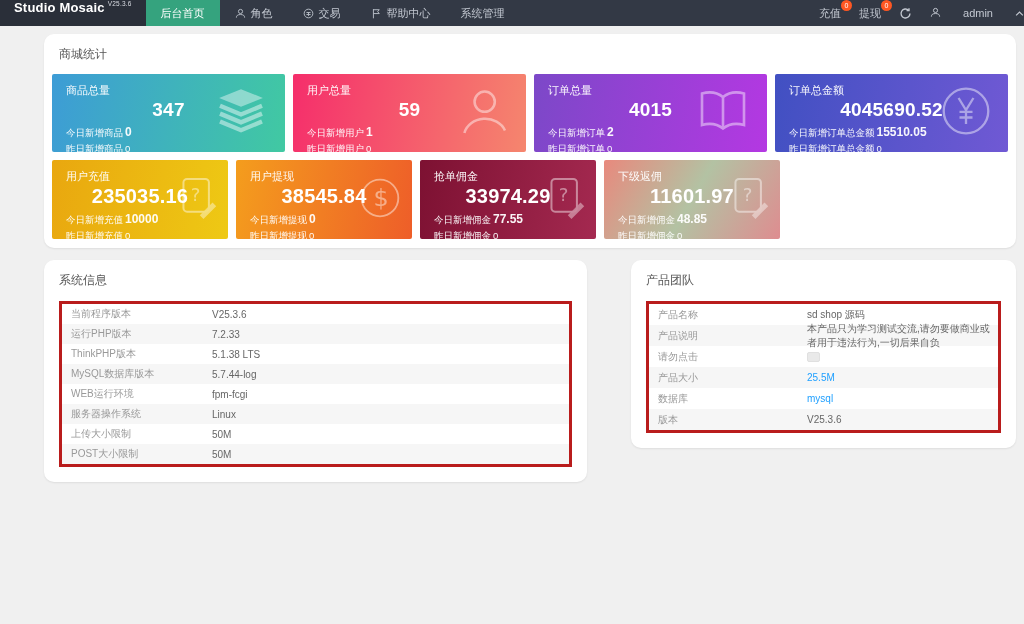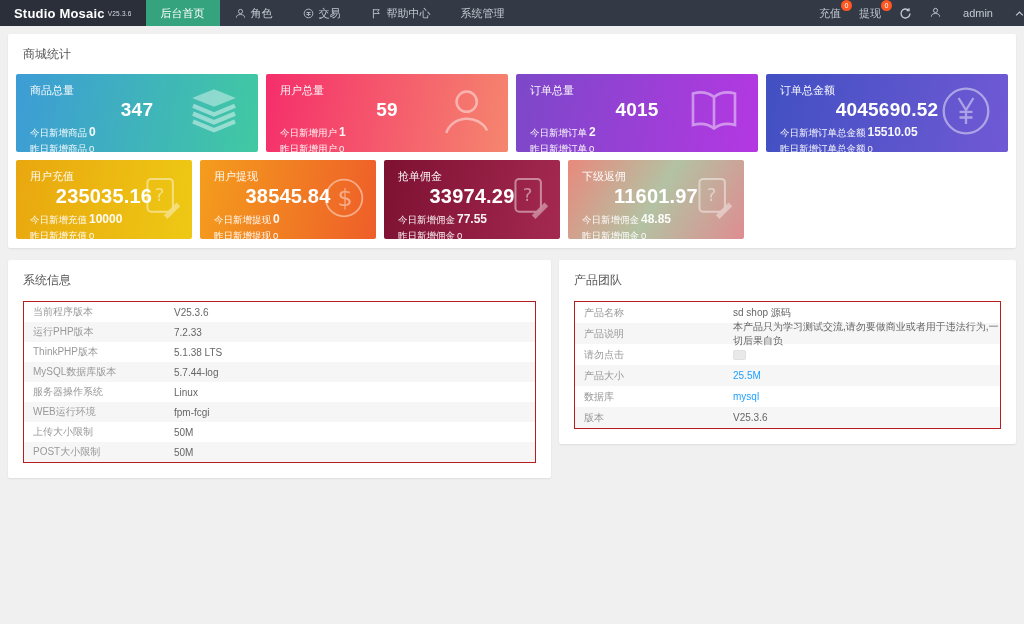--- a/index.html
+++ b/index.html
@@ -5,54 +5,54 @@
   * { margin:0; padding:0; box-sizing:border-box; }
   html,body { width:1024px; height:624px; }
   body {
     background:#f0f0f0;
     font-family:"Liberation Sans","DejaVu Sans",sans-serif;
     color:#666;
     overflow:hidden;
   }
   
   .navbar { height:26px; background:#333945; display:flex; align-items:stretch; }
-  .brand { background:#2a2f39; color:#fff; padding:0 14px; display:flex; align-items:center; font-size:13px; font-weight:bold; letter-spacing:.2px; white-space:nowrap; }
+  .brand { background:#2a2f39; color:#fff; padding:0 14px; display:flex; font-size:13px; font-weight:bold; letter-spacing:.2px; white-space:nowrap; }
   .brand sup { font-size:6.5px; font-weight:normal; margin-left:3px; color:#d8dbe2; }
   .menu { display:flex; align-items:stretch; }
   .menu-item { display:flex; align-items:center; gap:5px; padding:0 15px; font-size:11px; color:#c3c8d1; cursor:pointer; white-space:nowrap; }
   .menu-item.active { background:#35a37e; color:#fff; }
   .menu-item svg { display:block; }
   .nav-right { margin-left:auto; display:flex; align-items:center; gap:18px; padding-right:0; }
   .util { position:relative; font-size:11px; color:#c3c8d1; cursor:pointer; }
   .badge { position:absolute; top:-6px; right:-11px; min-width:11px; height:11px; line-height:11px; background:#ff5722; color:#fff; font-size:7px; text-align:center; border-radius:6px; padding:0 2px; }
   .icon-btn { display:flex; align-items:center; cursor:pointer; }
   .user-area { display:flex; align-items:center; gap:22px; font-size:11px; color:#c3c8d1; cursor:pointer; }
   
   .main { padding:8px; }
-  .panel { background:#fff; box-shadow:0 1px 2px rgba(0,0,0,.08); border-radius:2px; }
+  .panel { background:#fff; box-shadow:0 1px 2px rgba(0,0,0,.08); border-radius:10px;margin-left:36px; }
   .panel-header { font-size:12px; color:#555; padding:12px 15px 11px; }
   
   .stats { padding-bottom:1px; margin-bottom:12px; }
   .cards-row { display:flex; gap:8px; padding:0 8px; margin-bottom:8px; }
   .card { position:relative; color:#fff; padding:9px 14px 8px; border-radius:2px; overflow:hidden; }
   .card.r1 { width:246px; height:78px; }
   .card.r2 { width:176px; height:79px; }
   .c-title { font-size:11px; opacity:.96; }
   .c-value { font-size:19px; font-weight:bold; line-height:1.25; letter-spacing:.2px;text-align:center; }
   .card.r2 .c-value { font-size:20px; }
   .c-sub { font-size:9.5px; margin-top:3px; opacity:.95; white-space:nowrap; }
   .c-sub b { font-size:12px; margin-left:2px; }
   .c-sub .v { margin-left:2px; }
   .c-icon { position:absolute; right:16px; top:50%; transform:translateY(-50%); opacity:.45; }
   .card.r2 .c-icon { right:10px; }
   
   .bottom { display:flex; gap:8px; align-items:flex-start; }
   .panel-left { width:543px; }
   .panel-right { flex:1; }
-  .info-table { margin:1px 15px 15px; border:1px solid #b91c1c; }
+  .info-table { margin:1px 15px 15px; border:3px solid #b91c1c; }
   .info-row { display:flex; align-items:center; height:20px; font-size:10px; }
   .panel-right .info-row { height:21px; }
   .info-row:nth-child(even) { background:#f6f6f6; }
   .info-label { width:150px; padding-left:9px; color:#999; flex:none; }
   .panel-right .info-label { width:158px; }
   .info-value { color:#666; }
   .info-value.link { color:#1e9fff; cursor:pointer; }
   .mystery { display:inline-block; width:13px; height:10px; background:#e9e9e9; border-radius:2px; border:1px solid #e0e0e0; cursor:pointer; }
 </style>
 </head>
@@ -258,26 +258,26 @@
           </div>
         <div class="info-row">
             <span class="info-label">ThinkPHP版本</span>
             <span class="info-value">5.1.38 LTS</span>
           </div>
         <div class="info-row">
             <span class="info-label">MySQL数据库版本</span>
             <span class="info-value">5.7.44-log</span>
           </div>
         <div class="info-row">
+            <span class="info-label">WEB运行环境</span>
+            <span class="info-value">fpm-fcgi</span>
+          </div>
+        <div class="info-row">
             <span class="info-label">服务器操作系统</span>
             <span class="info-value">Linux</span>
-          </div>
-        <div class="info-row">
-            <span class="info-label">WEB运行环境</span>
-            <span class="info-value">fpm-fcgi</span>
           </div>
         <div class="info-row">
             <span class="info-label">上传大小限制</span>
             <span class="info-value">50M</span>
           </div>
         <div class="info-row">
             <span class="info-label">POST大小限制</span>
             <span class="info-value">50M</span>
           </div>
       </div>

